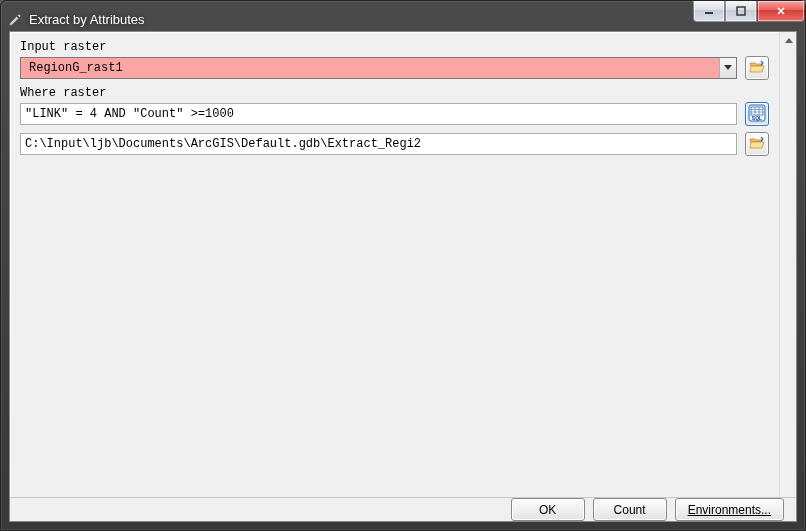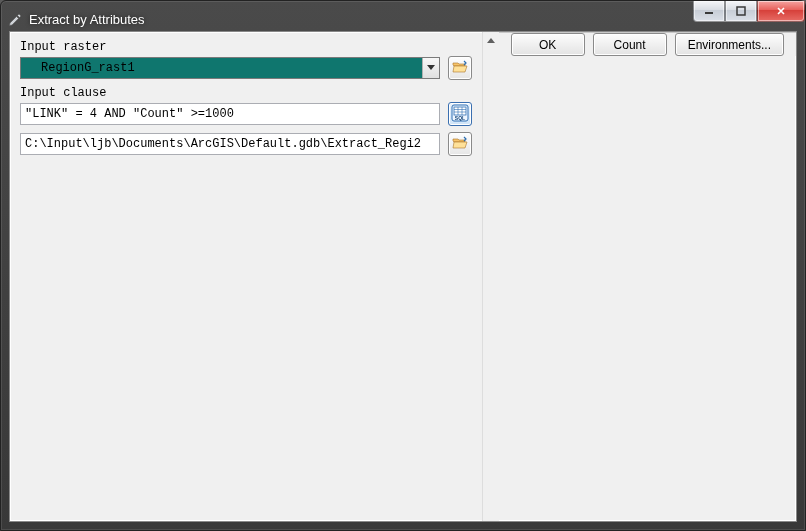--- a/index.html
+++ b/index.html
@@ -69,21 +69,21 @@
     color: #fff;
   }
   .win-btn svg { width: 12px; height: 10px; }
   .client {
     position: absolute;
     top: 30px; left: 8px; right: 8px; bottom: 8px;
     background: #f0f0f0;
     border: 1px solid #888;
     box-shadow: inset 0 0 0 1px #fff;
     display: flex;
-    flex-direction: row;
+    flex-direction: column;
   }
   .content-wrap {
     flex: 1;
     position: relative;
     overflow: hidden;
   }
   .scrollbar-v {
     position: absolute;
     right: 0; top: 0; bottom: 0;
     width: 17px;
@@ -110,24 +110,24 @@
   }
   .field-controls {
     display: flex;
     align-items: center;
     gap: 8px;
   }
   .combo {
     flex: 1;
     height: 22px;
     border: 1px solid #7a7a7a;
-    background: #0f766e;
-    display: flex;
-    align-items: center;
-    padding: 0 0 0 20px;
+    background: #fca5a5;
+    display: flex;
+    align-items: center;
+    padding: 0 0 0 8px;
     font-family: "SimSun","Courier New", monospace;
     font-size: 12px;
     position: relative;
   }
   .combo .drop-btn {
     width: 17px; height: 20px;
     border-left: 1px solid #b0b0b0;
     background: linear-gradient(to bottom,#f7f7f7,#e0e0e0);
     display:flex; align-items:center; justify-content:center;
     color:#444;
@@ -173,21 +173,21 @@
     padding: 0 12px;
     border: 1px solid #8a8a8a;
     border-radius: 3px;
     background: linear-gradient(to bottom,#fdfdfd,#e3e3e3);
     font-size: 12px;
     font-family: "Segoe UI", Tahoma, sans-serif;
     display:flex; align-items:center; justify-content:center;
     cursor:pointer;
     box-shadow: inset 0 0 0 1px #fff;
   }
-  .push-btn.wide { min-width: 102px; }
+  .push-btn.wide { min-width: 102px; text-decoration: underline; }
 </style>
 </head>
 <body>
 
 <div class="window">
 
   <div class="titlebar">
     <span class="app-icon">
       <svg viewBox="0 0 16 16">
           <path d="M12 2l2 2-1.5 1.5-2-2L12 2zM9.5 4.5l2 2L5 13l-2.5.5L3 11l6.5-6.5z" fill="#cfd3d8" stroke="#555" stroke-width="0.6"></path>
@@ -235,21 +235,21 @@
                     <path d="M1 3h5l1 1h6v2H2l-1-1V3z" fill="#f7c36a" stroke="#a7742a" stroke-width="0.6"></path>
                     <path d="M2 6h13l-2 6H1l1-6z" fill="#ffe199" stroke="#a7742a" stroke-width="0.6"></path>
                     <path d="M12 1l2 2-2 2" fill="none" stroke="#2b6db0" stroke-width="1.2"></path>
                   </svg>
               </span>
             </div>
           </div>
         </div>
 
         <div class="field-row">
-          <span class="field-label">Input clause</span>
+          <span class="field-label">Where raster</span>
           <div class="field-controls">
             <div class="textbox">"LINK" = 4 AND "Count" &gt;=1000</div>
             <div class="icon-btn sql">
               <span>
                 <svg width="18" height="18" viewBox="0 0 18 18">
                   <rect x="1" y="1" width="16" height="16" rx="2" fill="#eef6ff" stroke="#2f6fb3" stroke-width="1"></rect>
                   <rect x="3" y="3" width="12" height="8" fill="#fff" stroke="#2f6fb3" stroke-width="0.8"></rect>
                   <line x1="3" y1="5.5" x2="15" y2="5.5" stroke="#2f6fb3" stroke-width="0.6"></line>
                   <line x1="3" y1="8" x2="15" y2="8" stroke="#2f6fb3" stroke-width="0.6"></line>
                   <line x1="7" y1="3" x2="7" y2="11" stroke="#2f6fb3" stroke-width="0.6"></line>

